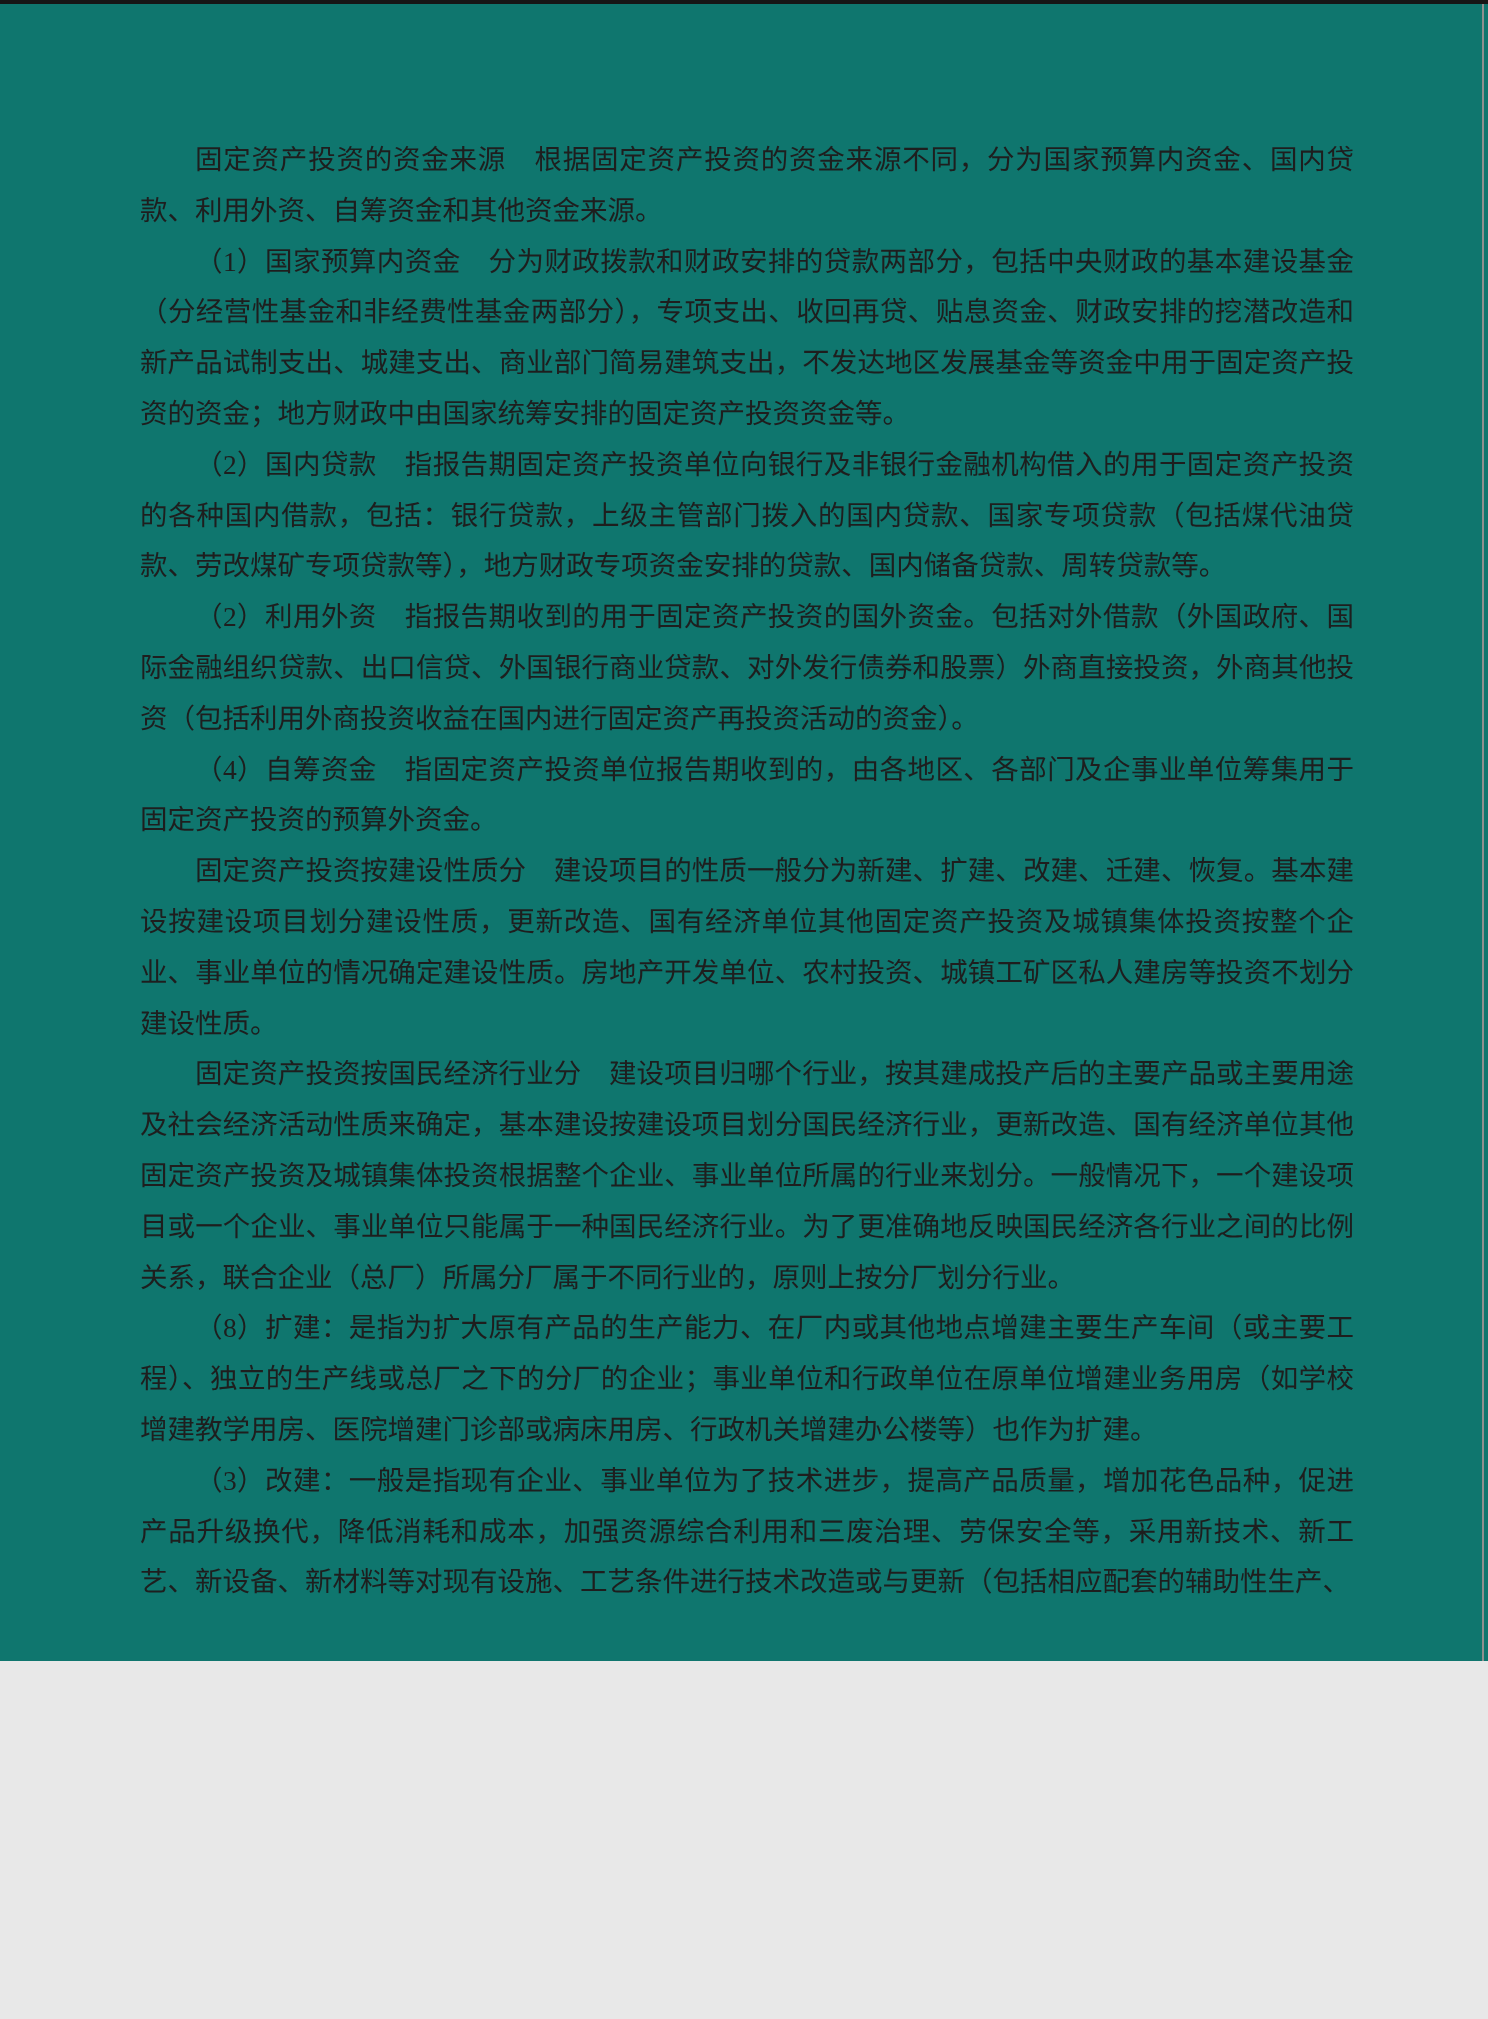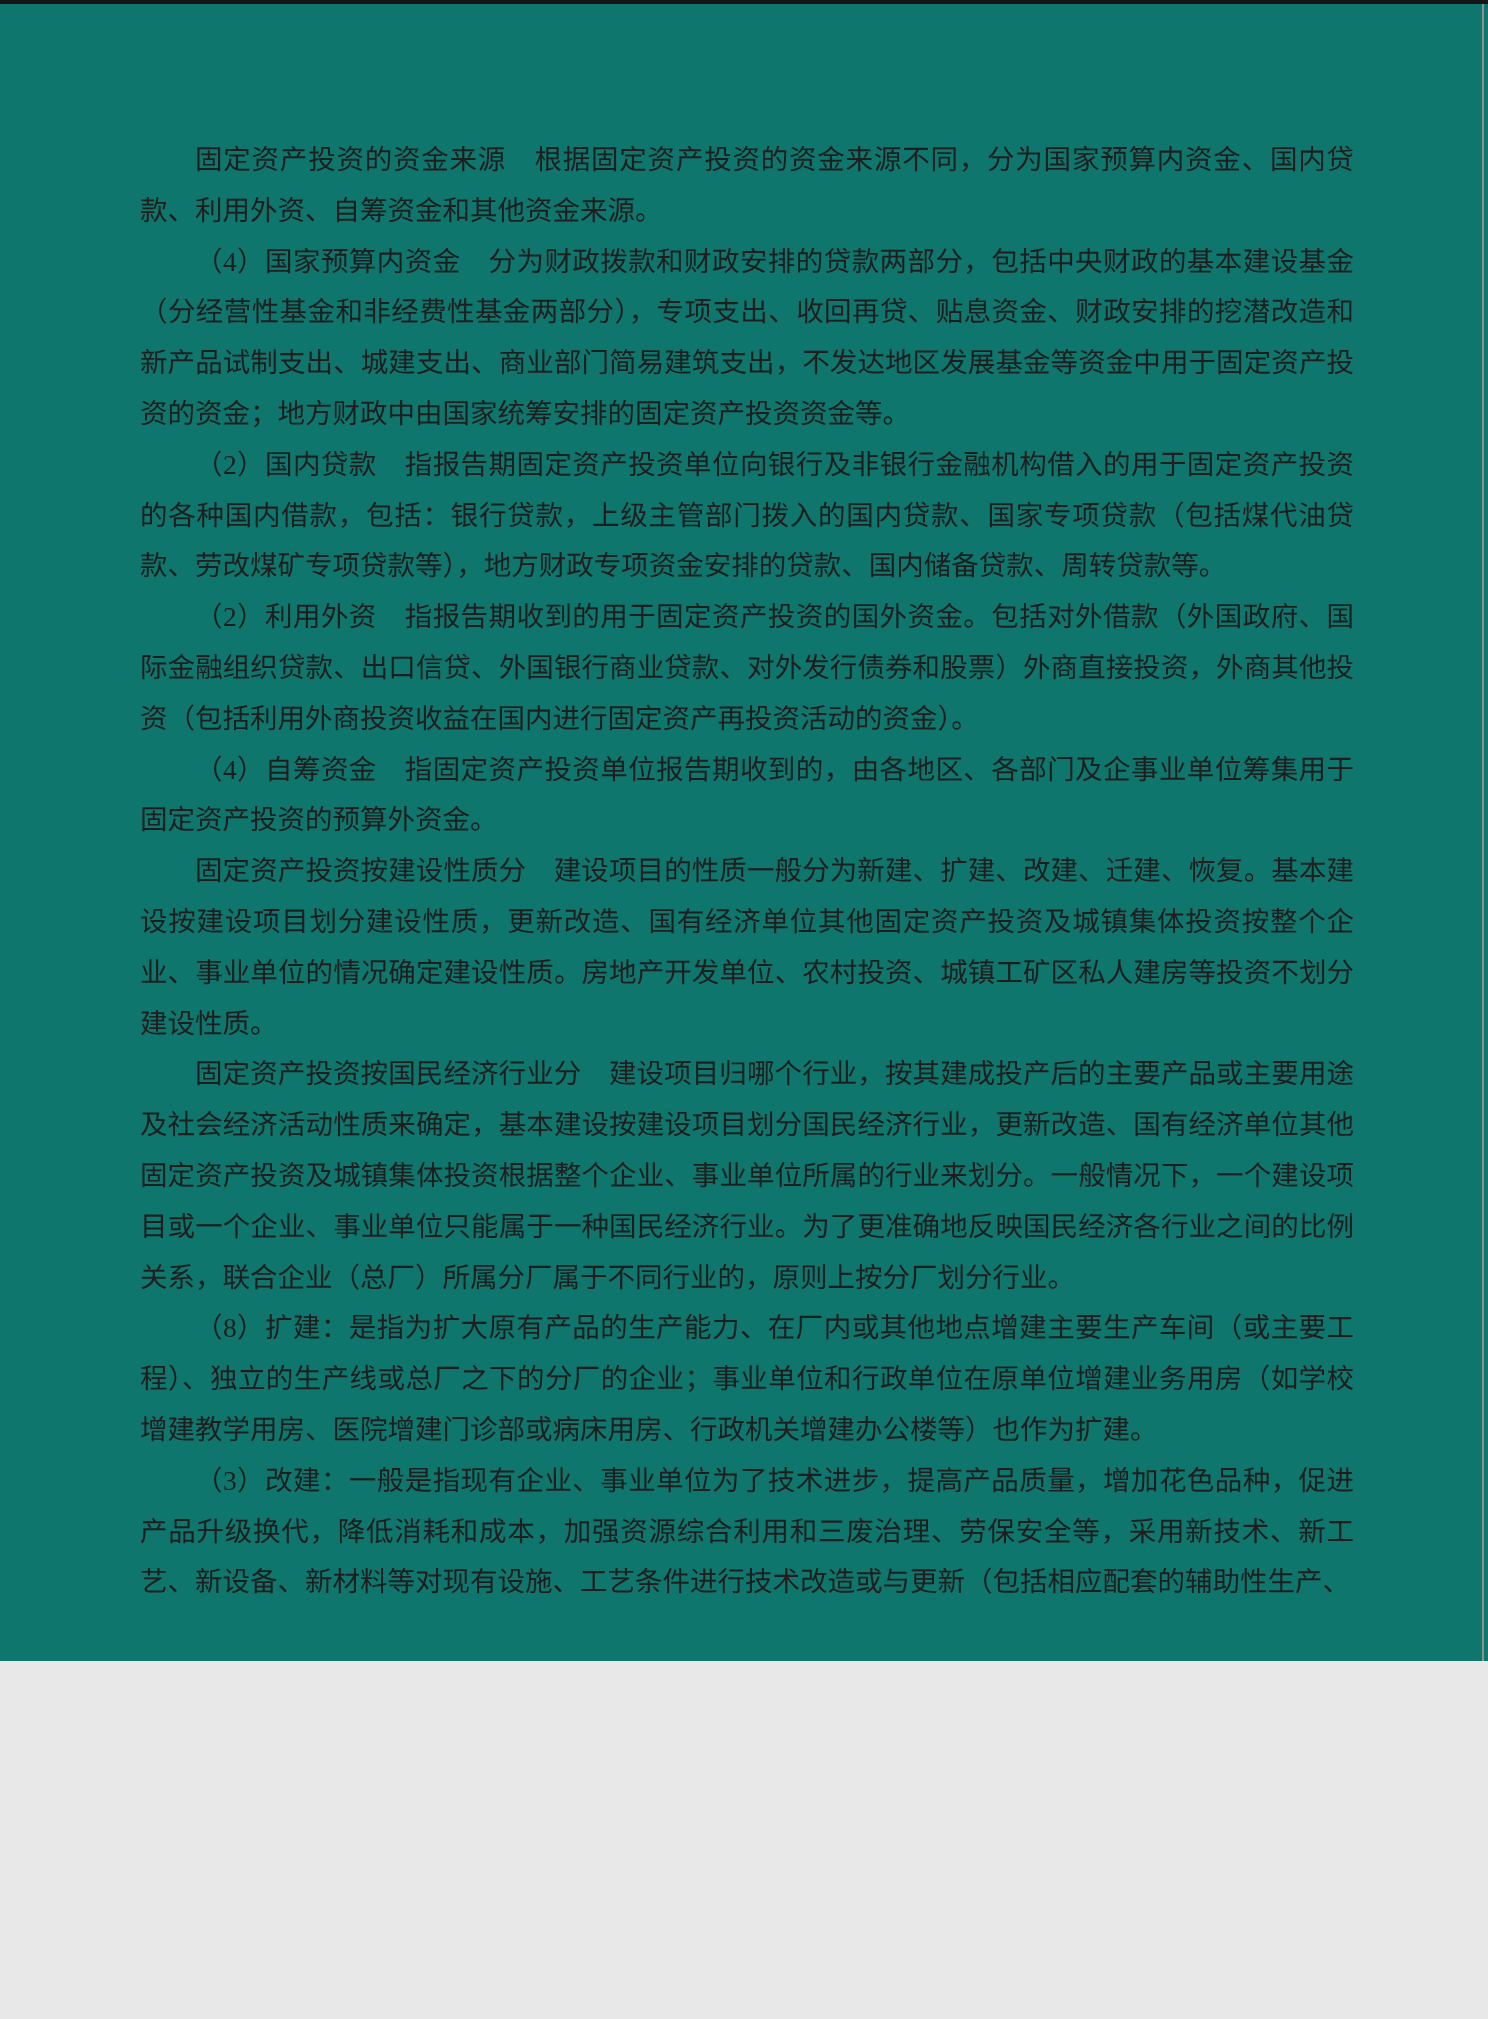--- a/index.html
+++ b/index.html
@@ -59,21 +59,21 @@
 </head>
 <body>
 
 <div class="page">
   <div class="scan-edge-top"></div>
   <div class="scan-edge-right"></div>
 
   <main class="doc-body">
 
   <p class="para">固定资产投资的资金来源　根据固定资产投资的资金来源不同，分为国家预算内资金、国内贷款、利用外资、自筹资金和其他资金来源。</p>
-      <p class="para">（4）国家预算内资金　分为财政拨款和财政安排的贷款两部分，包括中央财政的基本建设基金（分经营性基金和非经费性基金两部分），专项支出、收回再贷、贴息资金、财政安排的挖潜改造和新产品试制支出、城建支出、商业部门简易建筑支出，不发达地区发展基金等资金中用于固定资产投资的资金；地方财政中由国家统筹安排的固定资产投资资金等。</p>
+      <p class="para">（1）国家预算内资金　分为财政拨款和财政安排的贷款两部分，包括中央财政的基本建设基金（分经营性基金和非经费性基金两部分），专项支出、收回再贷、贴息资金、财政安排的挖潜改造和新产品试制支出、城建支出、商业部门简易建筑支出，不发达地区发展基金等资金中用于固定资产投资的资金；地方财政中由国家统筹安排的固定资产投资资金等。</p>
       <p class="para">（2）国内贷款　指报告期固定资产投资单位向银行及非银行金融机构借入的用于固定资产投资的各种国内借款，包括：银行贷款，上级主管部门拨入的国内贷款、国家专项贷款（包括煤代油贷款、劳改煤矿专项贷款等），地方财政专项资金安排的贷款、国内储备贷款、周转贷款等。</p>
       <p class="para">（2）利用外资　指报告期收到的用于固定资产投资的国外资金。包括对外借款（外国政府、国际金融组织贷款、出口信贷、外国银行商业贷款、对外发行债券和股票）外商直接投资，外商其他投资（包括利用外商投资收益在国内进行固定资产再投资活动的资金）。</p>
       <p class="para">（4）自筹资金　指固定资产投资单位报告期收到的，由各地区、各部门及企事业单位筹集用于固定资产投资的预算外资金。</p>
       <p class="para">固定资产投资按建设性质分　建设项目的性质一般分为新建、扩建、改建、迁建、恢复。基本建设按建设项目划分建设性质，更新改造、国有经济单位其他固定资产投资及城镇集体投资按整个企业、事业单位的情况确定建设性质。房地产开发单位、农村投资、城镇工矿区私人建房等投资不划分建设性质。</p>
       <p class="para">固定资产投资按国民经济行业分　建设项目归哪个行业，按其建成投产后的主要产品或主要用途及社会经济活动性质来确定，基本建设按建设项目划分国民经济行业，更新改造、国有经济单位其他固定资产投资及城镇集体投资根据整个企业、事业单位所属的行业来划分。一般情况下，一个建设项目或一个企业、事业单位只能属于一种国民经济行业。为了更准确地反映国民经济各行业之间的比例关系，联合企业（总厂）所属分厂属于不同行业的，原则上按分厂划分行业。</p>
       <p class="para">（8）扩建：是指为扩大原有产品的生产能力、在厂内或其他地点增建主要生产车间（或主要工程）、独立的生产线或总厂之下的分厂的企业；事业单位和行政单位在原单位增建业务用房（如学校增建教学用房、医院增建门诊部或病床用房、行政机关增建办公楼等）也作为扩建。</p>
       <p class="para">（3）改建：一般是指现有企业、事业单位为了技术进步，提高产品质量，增加花色品种，促进产品升级换代，降低消耗和成本，加强资源综合利用和三废治理、劳保安全等，采用新技术、新工艺、新设备、新材料等对现有设施、工艺条件进行技术改造或与更新（包括相应配套的辅助性生产、</p>
     </main>
 
   <div class="page-number">39</div>

